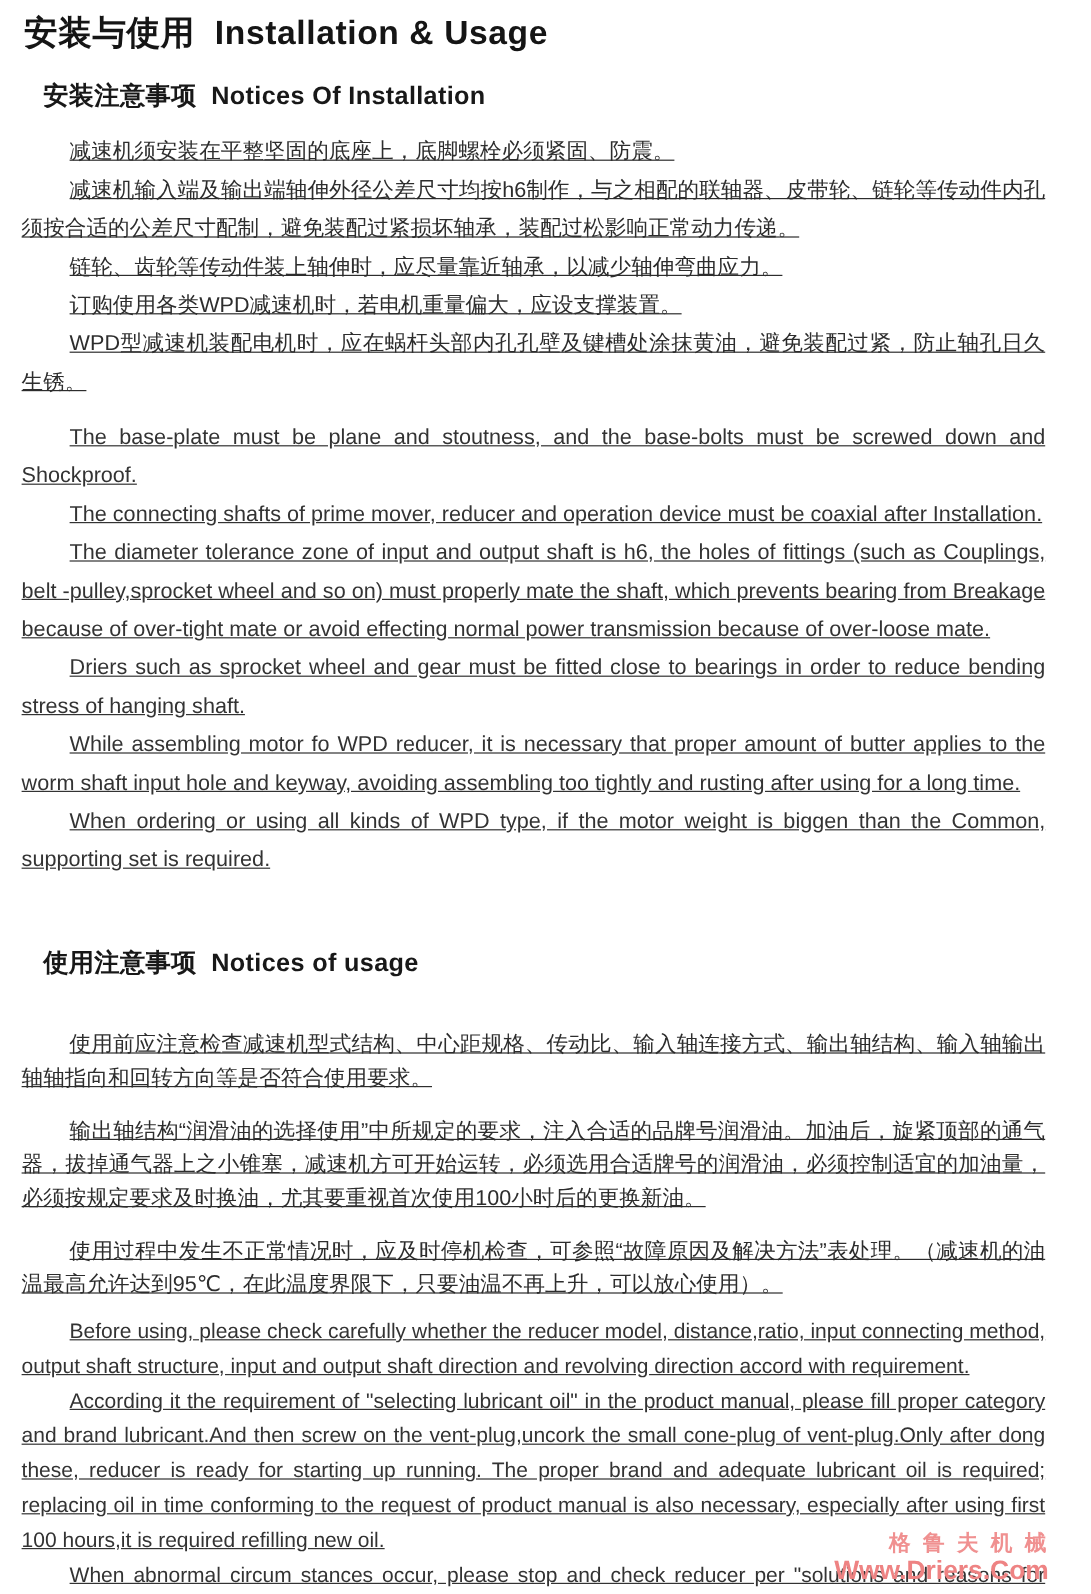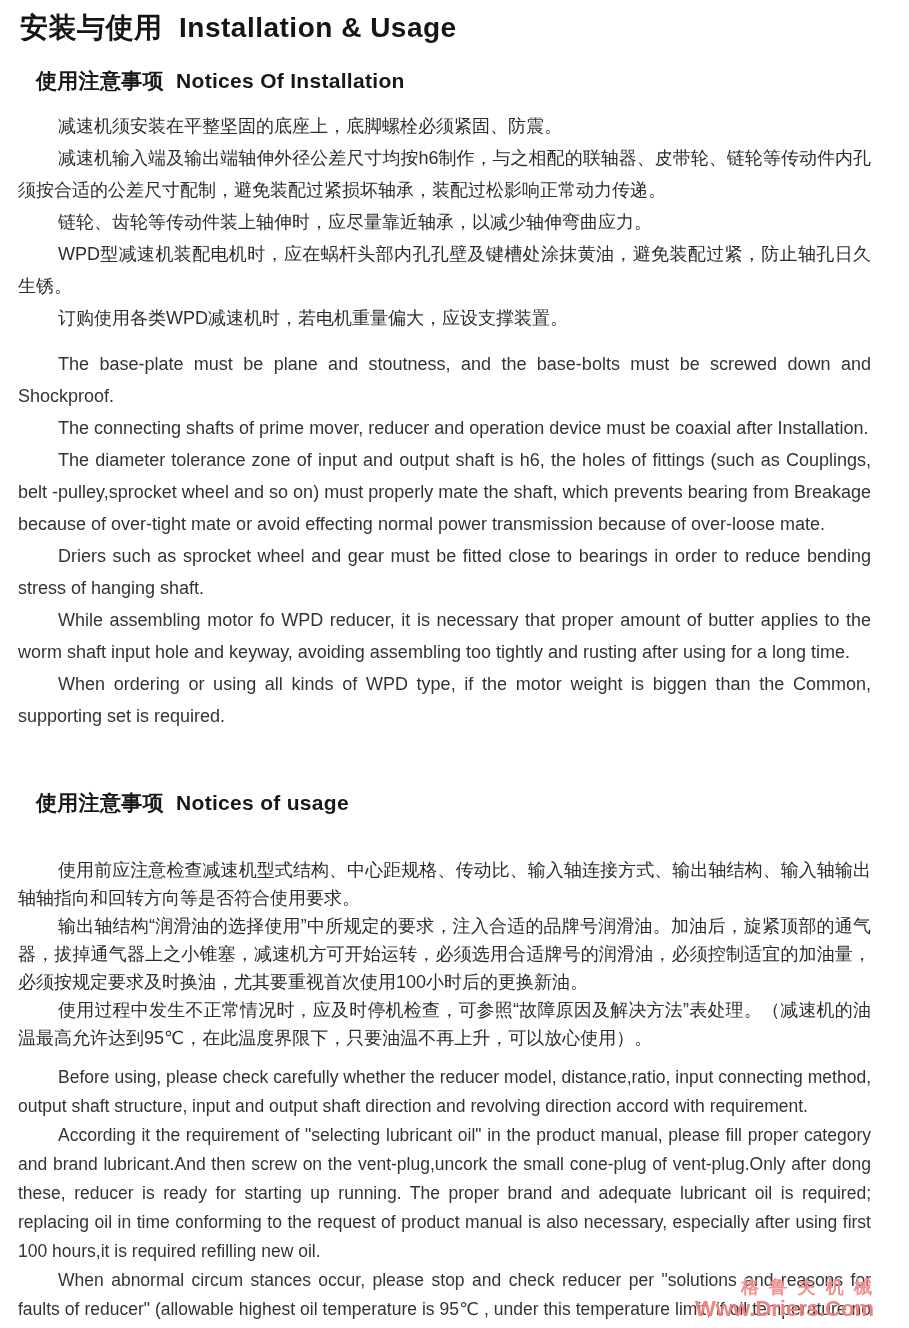--- a/index.html
+++ b/index.html
@@ -38,27 +38,28 @@
     margin-top: 58px;
   }
   .text-block {
     margin: 0 19px 0 18px;
   }
   .text-block p {
     margin: 0;
     text-align: justify;
     text-indent: 40px;
     color: #2d2d2d;
+    text-decoration: underline;
   }
   .install-zh { margin-top: 16px; }
   .install-zh p { font-size: 18px; line-height: 32px; }
   .install-en { margin-top: 14px; }
   .install-en p { font-size: 18px; line-height: 32px; color: #333333; }
   .usage-zh { margin-top: 40px; }
-  .usage-zh p { font-size: 18px; line-height: 28px; }
+  .usage-zh p { font-size: 18px; line-height: 28px; margin-top: 16px; }
   .usage-en { margin-top: 11px; }
   .usage-en p { font-size: 17.5px; line-height: 29px; color: #333333; }
   .watermark {
     position: absolute;
     right: 16px;
     bottom: 8px;
     text-align: right;
     line-height: 1;
   }
   .watermark .wm-brand {
@@ -78,28 +79,28 @@
   }
 </style>
 </head>
 <body>
 
 <div class="page">
 
   <h1 class="page-title">安装与使用  Installation &amp; Usage</h1>
 
   <section>
-    <h2 class="section-heading">使用注意事项  Notices Of Installation</h2>
+    <h2 class="section-heading">安装注意事项  Notices Of Installation</h2>
 
     <div class="text-block install-zh">
       <p>减速机须安装在平整坚固的底座上，底脚螺栓必须紧固、防震。</p>
       <p>减速机输入端及输出端轴伸外径公差尺寸均按h6制作，与之相配的联轴器、皮带轮、链轮等传动件内孔须按合适的公差尺寸配制，避免装配过紧损坏轴承，装配过松影响正常动力传递。</p>
       <p>链轮、齿轮等传动件装上轴伸时，应尽量靠近轴承，以减少轴伸弯曲应力。</p>
+      <p>订购使用各类WPD减速机时，若电机重量偏大，应设支撑装置。</p>
       <p>WPD型减速机装配电机时，应在蜗杆头部内孔孔壁及键槽处涂抹黄油，避免装配过紧，防止轴孔日久生锈。</p>
-      <p>订购使用各类WPD减速机时，若电机重量偏大，应设支撑装置。</p>
     </div>
 
     <div class="text-block install-en">
       <p>The base-plate must be plane and stoutness, and the base-bolts must be screwed down and Shockproof.</p>
       <p>The connecting shafts of prime mover, reducer and operation device must be coaxial after Installation.</p>
       <p>The diameter tolerance zone of input and output shaft is h6, the holes of fittings (such as Couplings, belt -pulley,sprocket wheel and so on) must properly mate the shaft, which prevents bearing from Breakage because of over-tight mate or avoid effecting normal power transmission because of over-loose mate.</p>
       <p>Driers such as sprocket wheel and gear must be fitted close to bearings in order to reduce bending stress of hanging shaft.</p>
       <p>While assembling motor fo WPD reducer, it is necessary that proper amount of butter applies to the worm shaft input hole and keyway, avoiding assembling too tightly and rusting after using for a long time.</p>
       <p>When ordering or using all kinds of WPD type, if the motor weight is biggen than the Common, supporting set is required.</p>
     </div>

